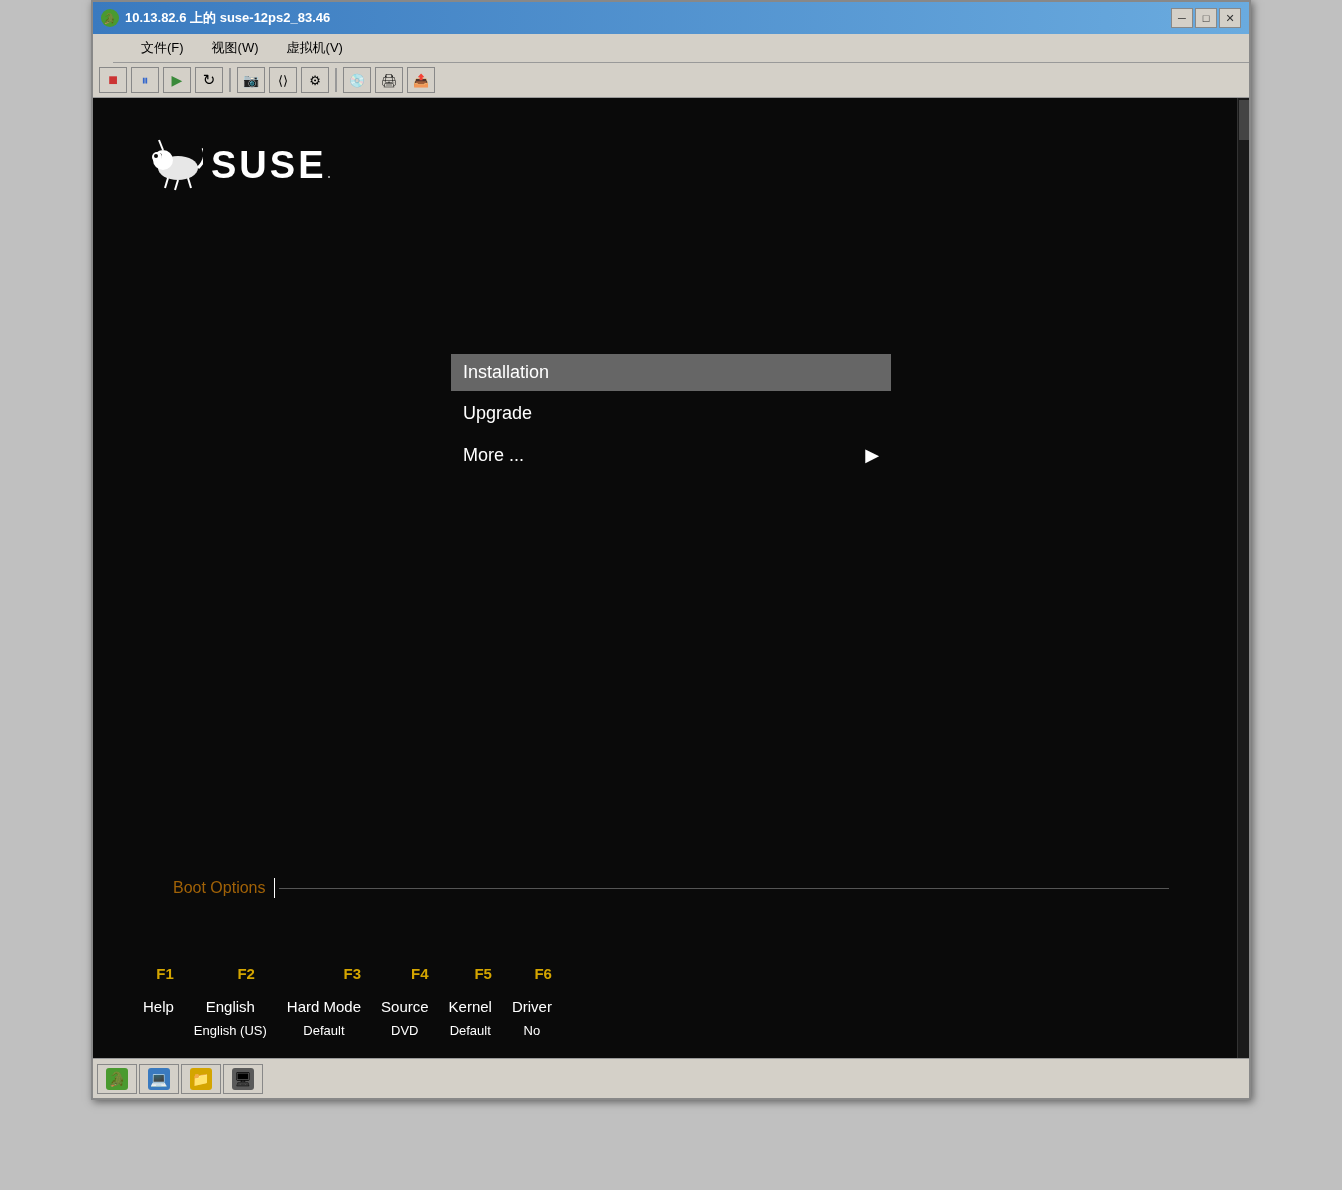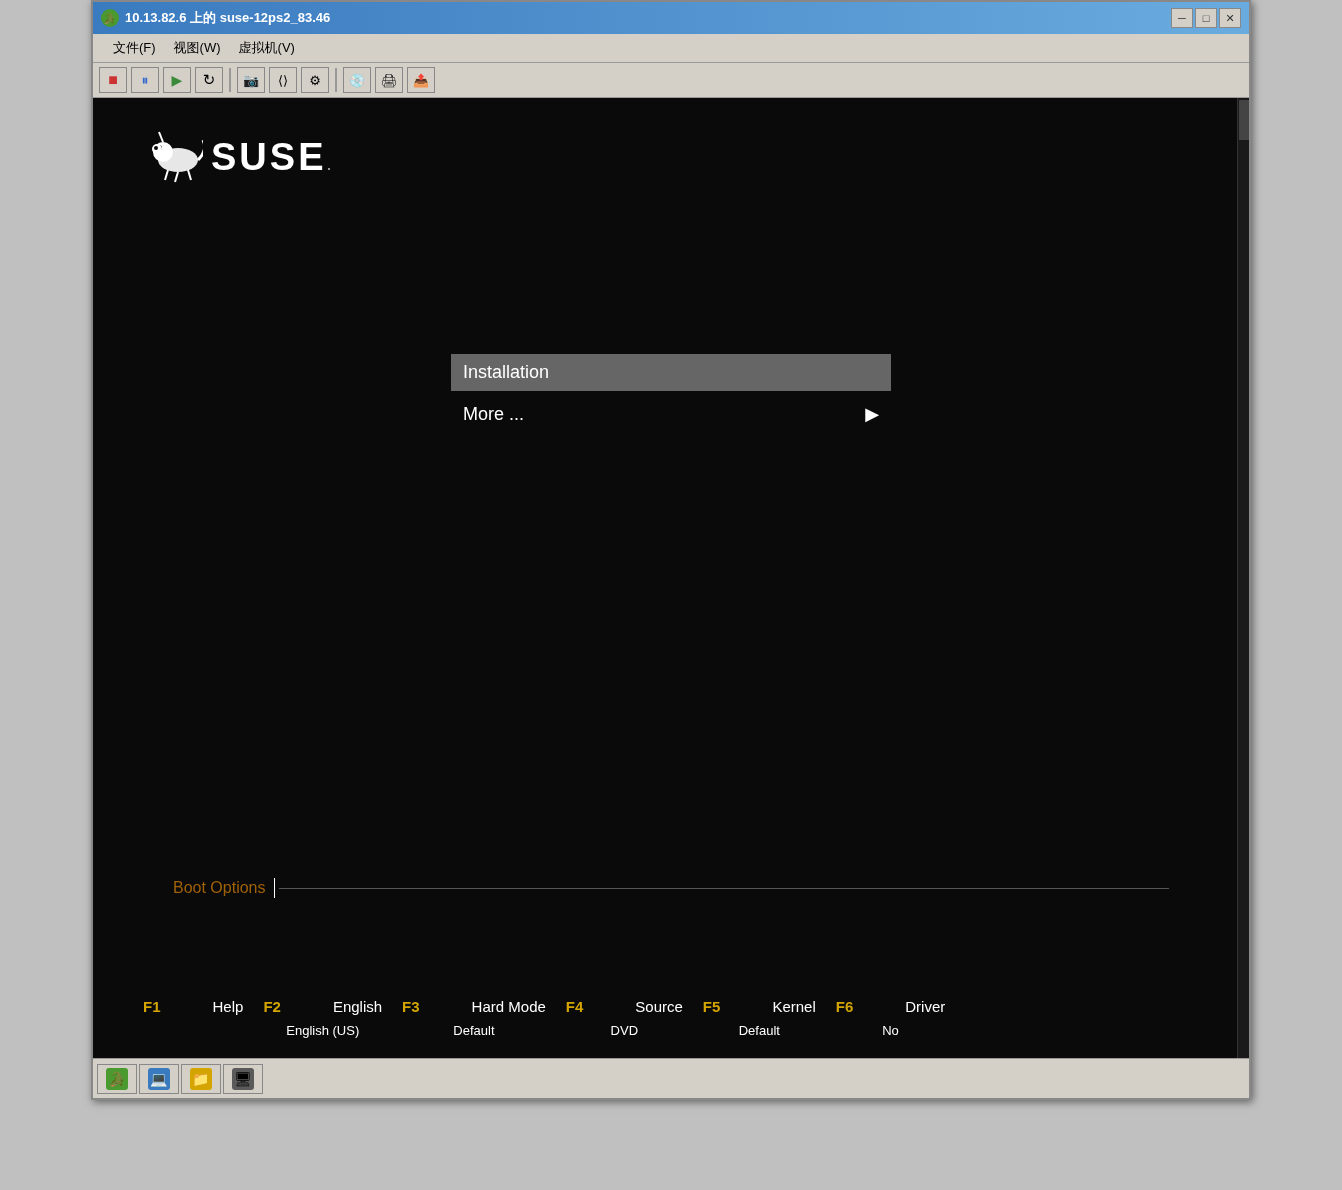--- a/index.html
+++ b/index.html
@@ -68,24 +68,25 @@
       display: flex;
       align-items: center;
       justify-content: center;
       font-size: 11px;
       color: #333;
     }
 
     
     .menu-bar {
       background: #d4d0c8;
-      padding: 2px 12px;
-      display: flex;
-      gap: 2px;
+      padding: 2px 20px;
+      display: flex;
+      gap: 12px;
       border-bottom: 1px solid #999;
+      margin-left: 20px;
     }
 
     .menu-item {
       padding: 3px 8px;
       font-size: 13px;
       cursor: pointer;
       color: #000;
     }
 
     
@@ -122,21 +123,21 @@
       background: #0a0a0a;
       width: 100%;
       height: 960px;
       position: relative;
       overflow: hidden;
     }
 
     
     .suse-logo {
       position: absolute;
-      top: 32px;
+      top: 40px;
       left: 50px;
       display: flex;
       align-items: center;
       gap: 8px;
     }
 
     .chameleon-icon {
       width: 60px;
       height: 55px;
     }
@@ -215,33 +216,33 @@
 
     .fkey-group {
       display: flex;
       flex-direction: column;
       align-items: center;
     }
 
     .fkey-top {
       display: flex;
       align-items: flex-end;
-      gap: 4px;
+      gap: 16px;
+      flex-direction: column;
     }
 
     .fkey-num {
       color: #d4a500;
       font-size: 15px;
       font-weight: bold;
     }
 
     .fkey-name {
       color: white;
       font-size: 15px;
-      margin-left: 48px;
     }
 
     .fkey-value {
       color: white;
       font-size: 13px;
       text-align: center;
       margin-top: 8px;
     }
 
     
@@ -341,20 +342,21 @@
         <path d="M20 12 L16 2" stroke="white" stroke-width="2"></path>
       </svg>
       <div style="display:flex; align-items:baseline;">
         <span style="color:white; font-size:38px; font-weight:bold; font-family:sans-serif; letter-spacing:3px;">SUSE</span>
         <span style="color:#aaa; font-size:18px;">.</span>
       </div>
     </div>
 
     <div class="boot-menu">
       <div class="boot-menu-item selected">Installation</div>
+      <div class="boot-menu-item">Upgrade</div>
       <div class="boot-menu-item more">
         <span>More ...</span>
         <span style="color:white;">▶</span>
       </div>
     </div>
 
     <div class="boot-options-bar">
       <span class="boot-options-label">Boot Options</span>
       <div class="boot-options-separator"></div>
       <div class="boot-options-input-line"></div>

